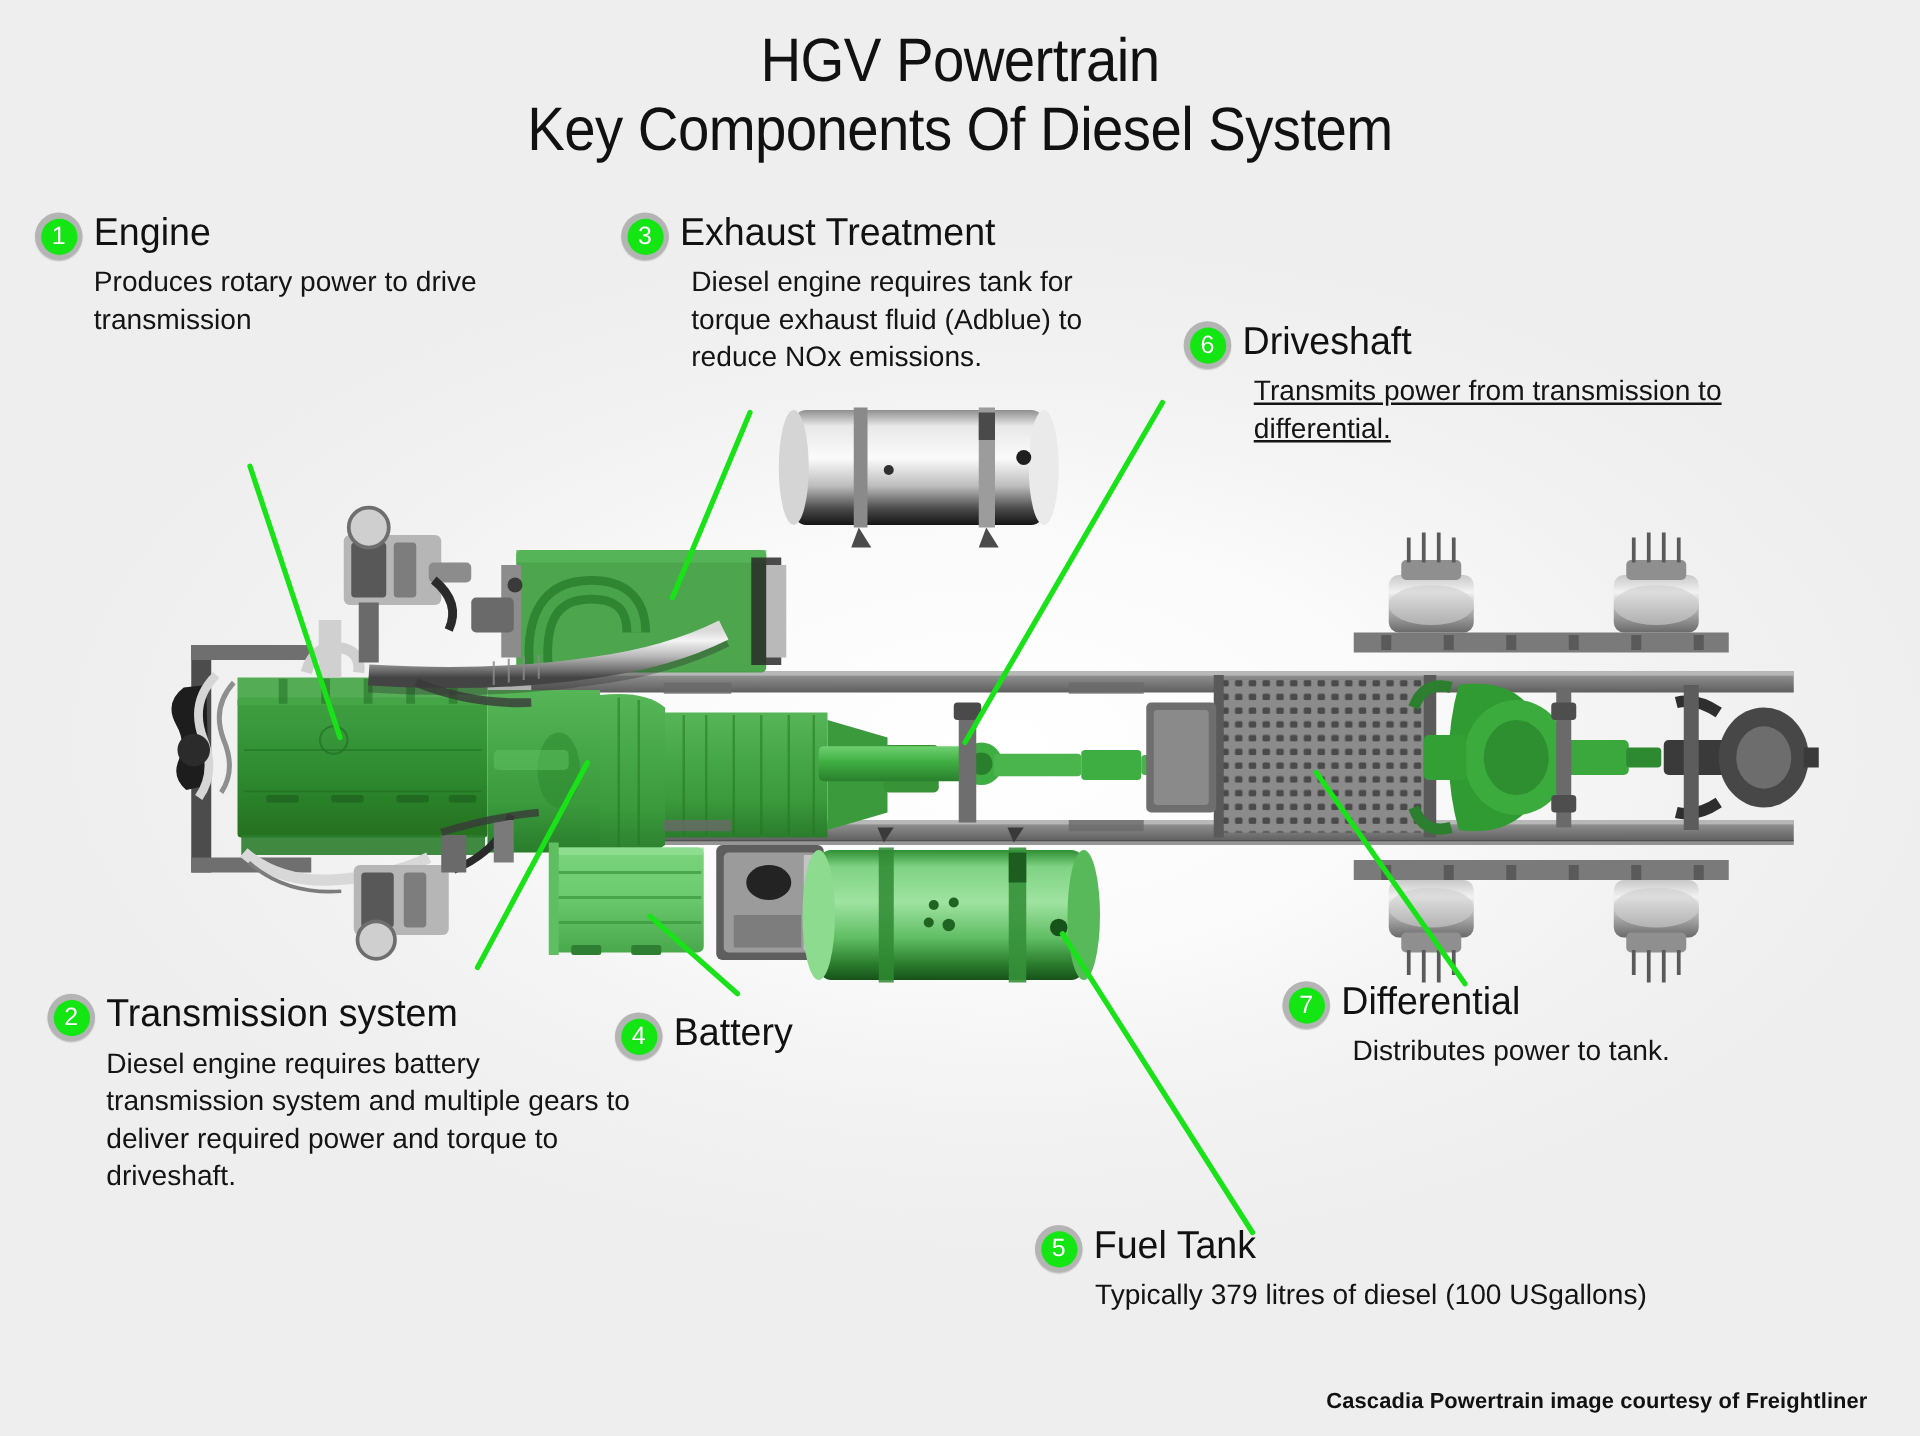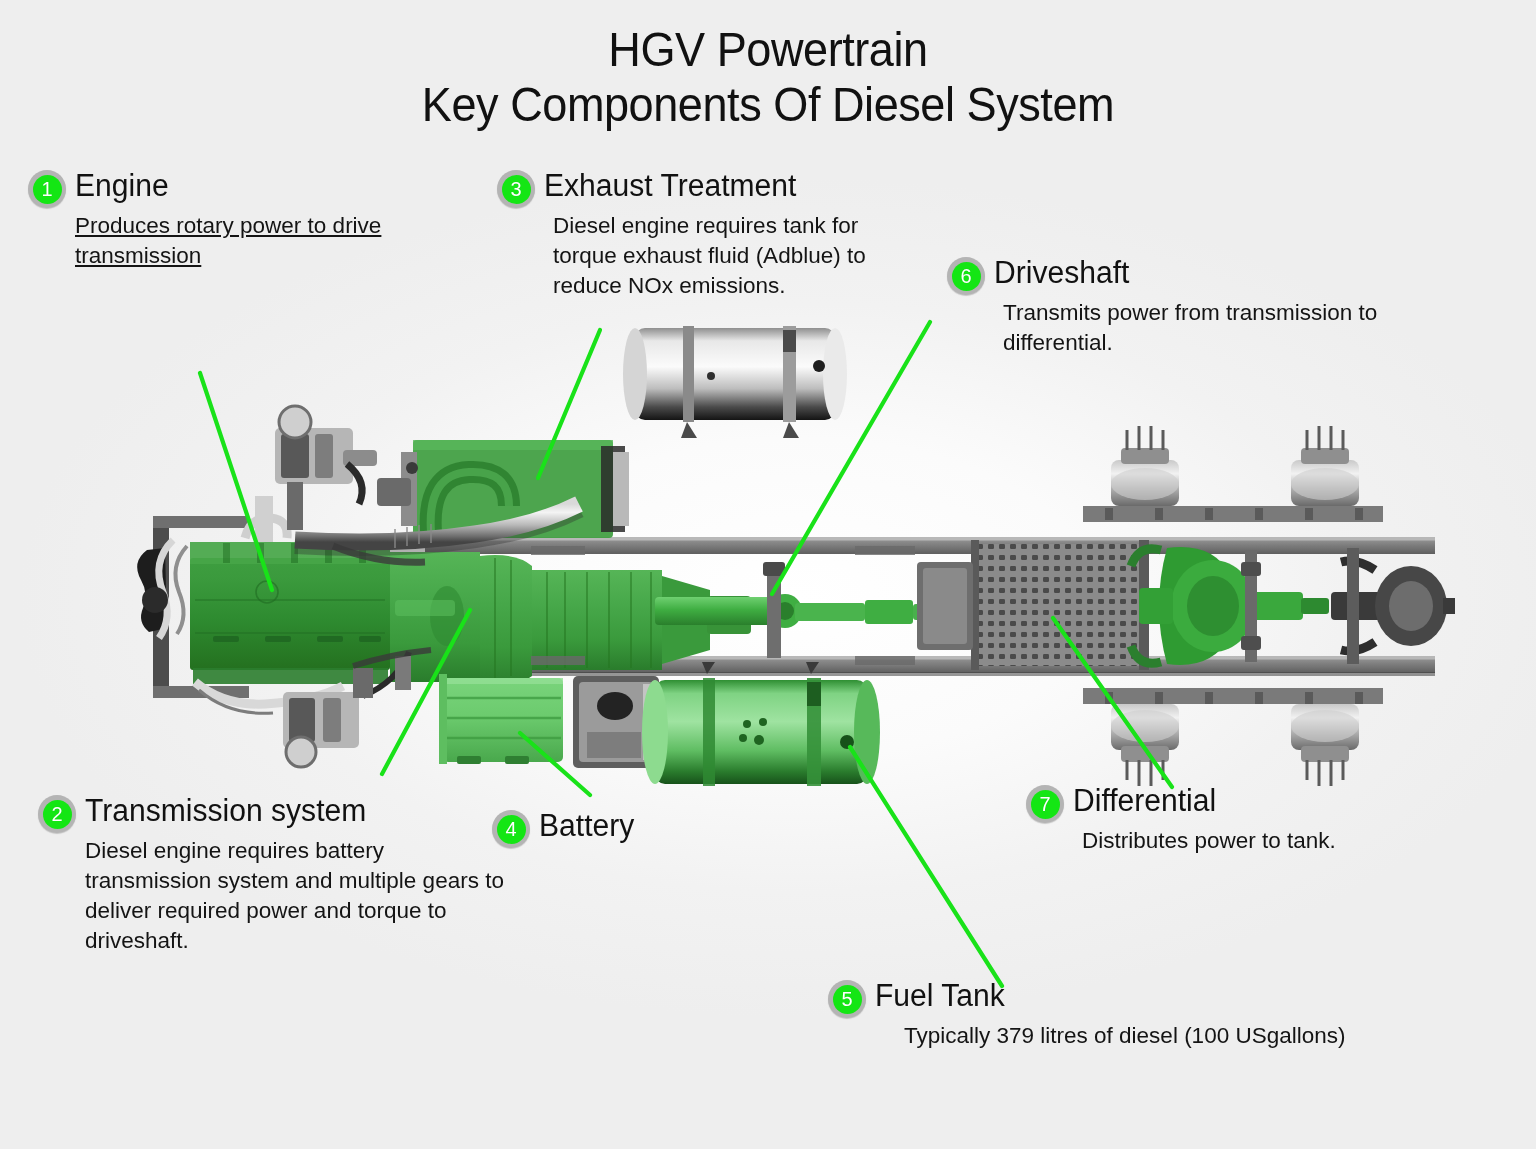--- a/index.html
+++ b/index.html
@@ -66,35 +66,35 @@
     white-space:nowrap;
     transform:scaleX(0.97);transform-origin:left center;
   }
   .c-desc{
     font-size:22.5px;line-height:1.33;
     color:#141414;
     margin-top:3px;
   }
   .indent-0{margin-left:47px;}
   .indent-1{margin-left:56px;}
-  .indent-2{margin-left:76px;}
+  .indent-2{margin-left:48px;}
 
   
   #co-1{left:28px;  top:168px; width:430px;}
-  #co-1 .c-desc{width:400px;text-decoration:underline;}
+  #co-1 .c-desc{width:400px;}
   #co-2{left:38px;  top:793px; width:480px;}
   #co-2 .c-desc{width:430px;}
   #co-3{left:497px; top:168px; width:400px;}
   #co-3 .c-desc{width:375px;}
   #co-4{left:492px; top:808px; width:420px;}
   #co-4 .c-desc{width:390px;}
   #co-5{left:828px; top:978px; width:580px;}
   #co-5 .c-desc{width:520px;}
   #co-6{left:947px; top:255px; width:480px;}
-  #co-6 .c-desc{width:460px;}
+  #co-6 .c-desc{width:460px;text-decoration:underline;}
   #co-7{left:1026px;top:783px; width:390px;}
   #co-7 .c-desc{width:330px;}
 
   
   .credit{
     position:absolute;left:0;right:42px;bottom:18px;
     text-align:right;
     font-size:17.5px;color:#111;
     font-weight:600;
     letter-spacing:0.1px;
@@ -554,14 +554,15 @@
   <div class="callout" id="co-5">
     <div class="head">
       <div class="badge">
         <div class="badge-inner">5</div>
       </div>
       <div class="c-title">Fuel Tank</div>
     </div>
     <div class="c-desc indent-2">Typically 379 litres of diesel (100 USgallons)</div>
   </div>
 
+  <div class="credit">Cascadia Powertrain image courtesy of  Freightliner</div>
 
 </div>
 
 </body></html>

